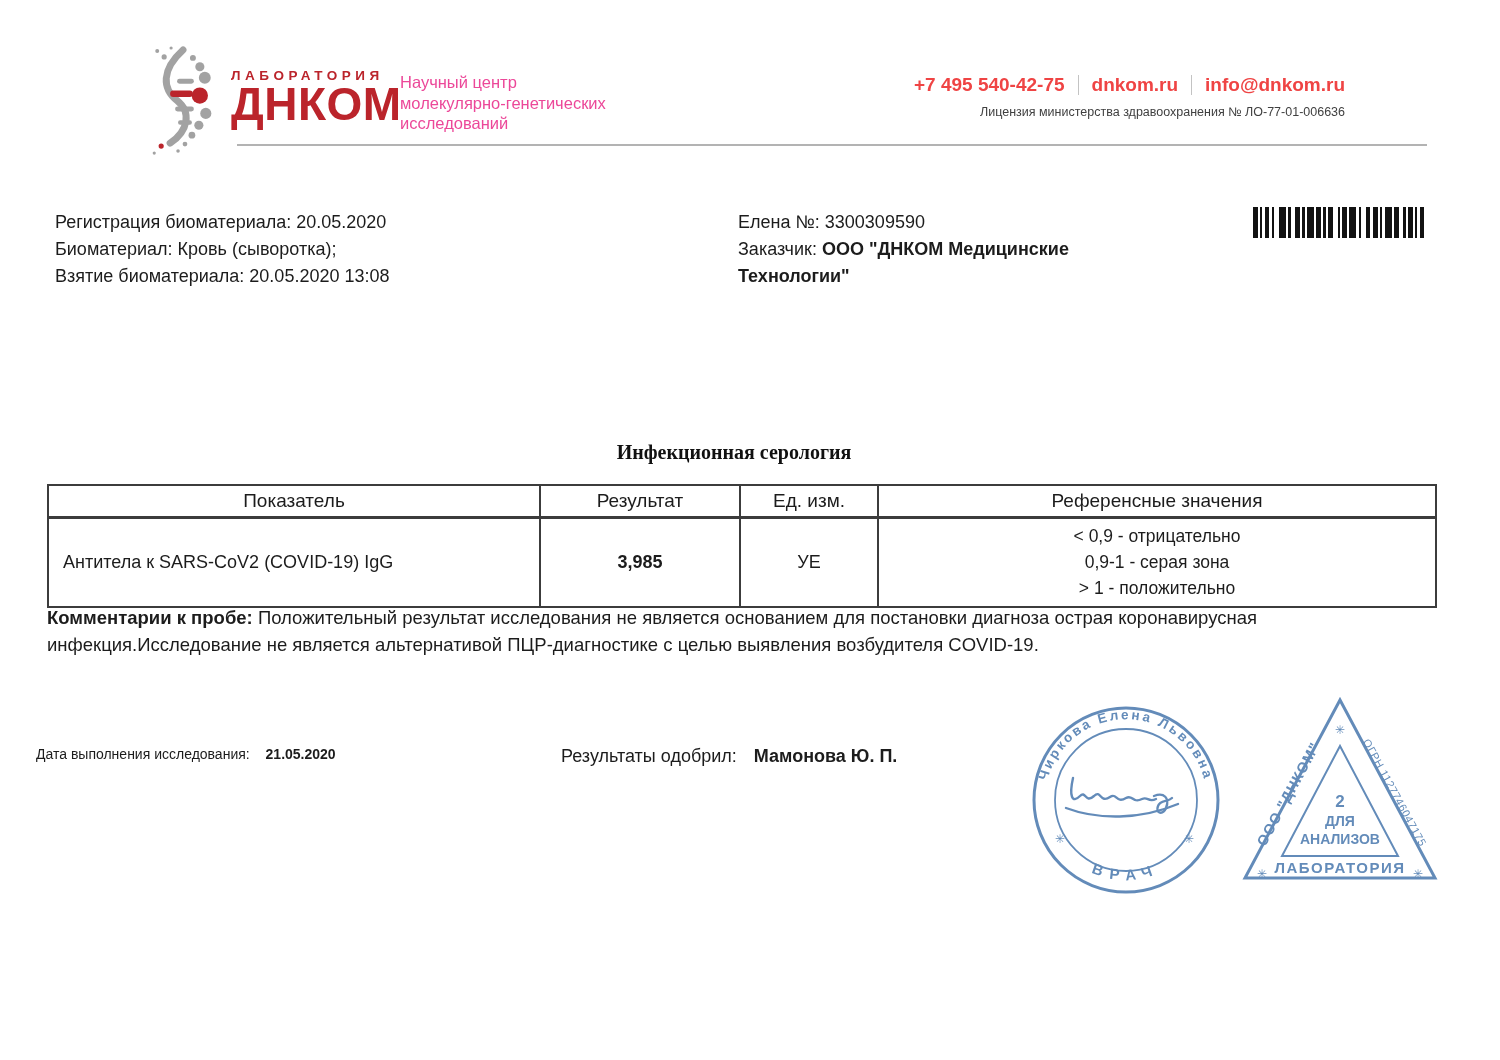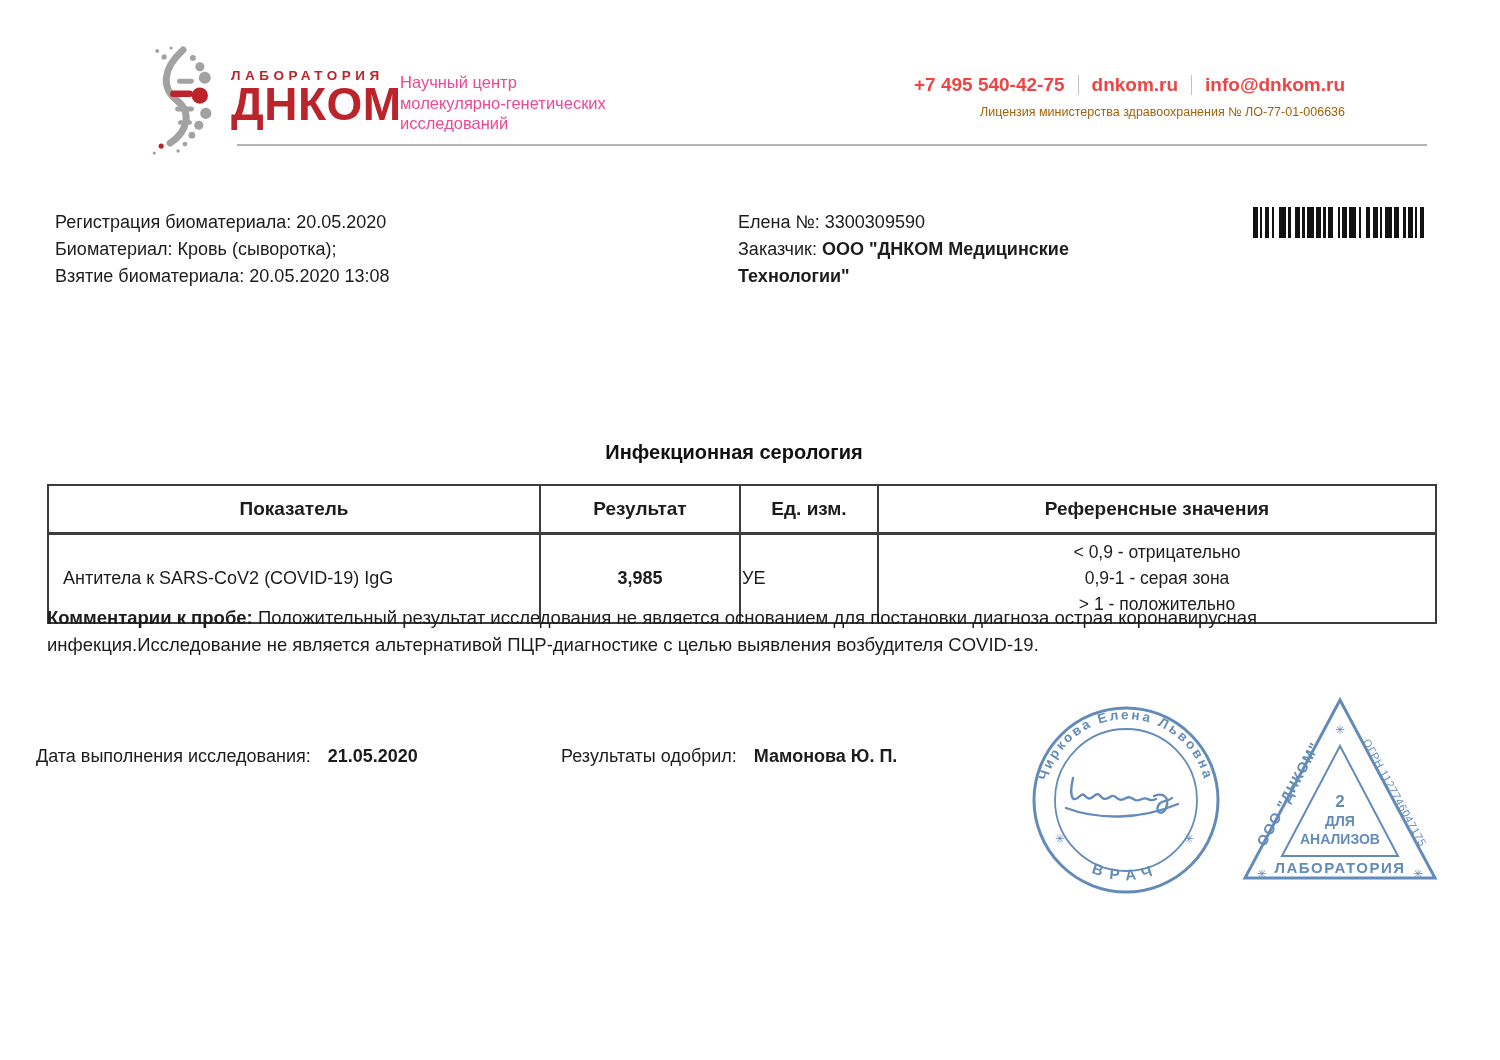--- a/index.html
+++ b/index.html
@@ -8,43 +8,43 @@
 
   
   .logo-svg{position:absolute;left:146px;top:44px;width:72px;height:114px;}
   .brand{position:absolute;left:231px;top:68px;color:#bb242b;}
   .brand-label{font-size:13.5px;font-weight:bold;letter-spacing:4.5px;}
   .brand-name{font-size:46px;font-weight:bold;line-height:42px;letter-spacing:0.5px;}
   .subtitle{position:absolute;left:400px;top:72px;font-size:16.5px;line-height:20.5px;color:#ec4899;}
   .contacts{position:absolute;right:155px;top:74px;text-align:right;}
   .contact-line{font-size:19px;font-weight:bold;color:#ef4444;white-space:nowrap;}
   .vsep{display:inline-block;width:1px;height:20px;background:#c3c3c3;margin:0 13px -4px 13px;}
-  .license{font-size:12.5px;color:#a16207;margin-top:9px;}
+  .license{font-size:12.5px;color:#404040;margin-top:9px;}
   .header-rule{position:absolute;left:237px;right:73px;top:144px;height:2px;background:#b3b3b3;}
 
   
   .patient{position:absolute;left:55px;top:209px;font-size:18px;line-height:27px;}
   .order{position:absolute;left:738px;top:209px;width:432px;font-size:18px;line-height:27px;}
   .sex-gap{margin-left:28px;}
   .barcode{position:absolute;left:1253px;top:207px;width:172px;height:31px;display:flex;}
 
   
-  .section-title{position:absolute;left:47px;top:441px;width:1374px;text-align:center;font-size:20px;font-weight:bold;color:#111;}
+  .section-title{position:absolute;left:47px;top:441px;width:1374px;text-align:center;font-size:20px;font-weight:bold;color:#111;font-family:Liberation Serif, serif;}
   table.report{position:absolute;left:47px;top:484px;width:1390px;border-collapse:collapse;table-layout:fixed;}
   table.report th,table.report td{border:2px solid #3c3c3c;}
-  table.report th{height:30px;font-size:19px;font-weight:bold;text-align:center;border-bottom-width:3px;padding:8px;}
+  table.report th{height:30px;font-size:19px;font-weight:normal;text-align:center;border-bottom-width:3px;padding:0;}
   table.report td{height:79px;vertical-align:middle;}
   td.indicator{text-align:left;padding-left:14px;font-size:18px;}
   td.result{text-align:center;font-weight:bold;font-size:18px;}
-  td.unit{font-size:18px;}
+  td.unit{text-align:center;font-size:18px;}
   td.refs{text-align:center;font-size:17.5px;line-height:26px;padding:3px 0 5px 0;}
 
   
   .comments{position:absolute;left:47px;top:604px;width:1392px;font-size:18.5px;line-height:27px;}
-  .footer-left{position:absolute;left:36px;top:746px;font-size:18px;white-space:nowrap;text-align:right;}
+  .footer-left{position:absolute;left:36px;top:746px;font-size:14px;white-space:nowrap;text-align:right;}
   .footer-right{position:absolute;left:561px;top:746px;font-size:18px;white-space:nowrap;}
   .gap12{margin-left:12px;}
 
   
   .stamp-round{position:absolute;left:1028px;top:700px;width:196px;height:200px;opacity:0.88;}
   .stamp-triangle{position:absolute;left:1234px;top:690px;width:226px;height:218px;opacity:0.88;}
 </style>
 </head>
 <body>
 

